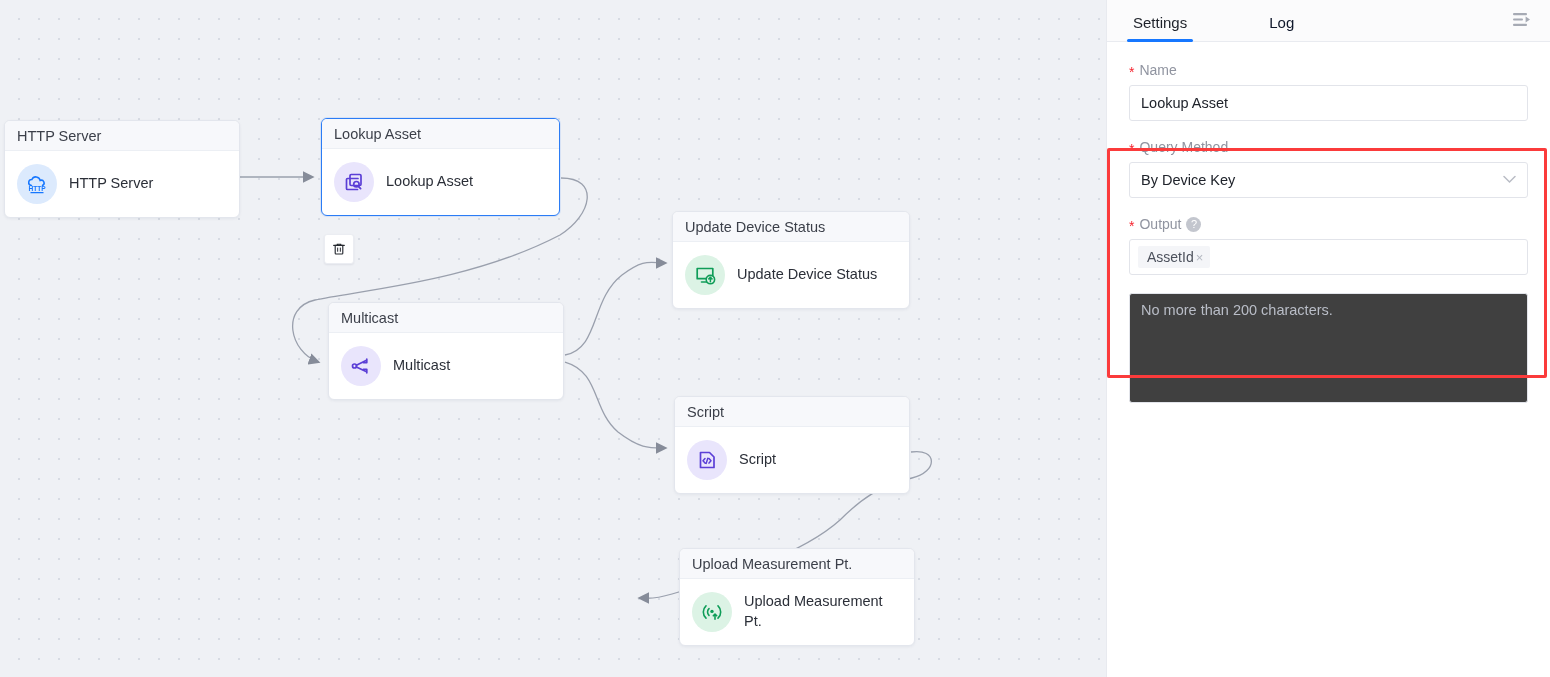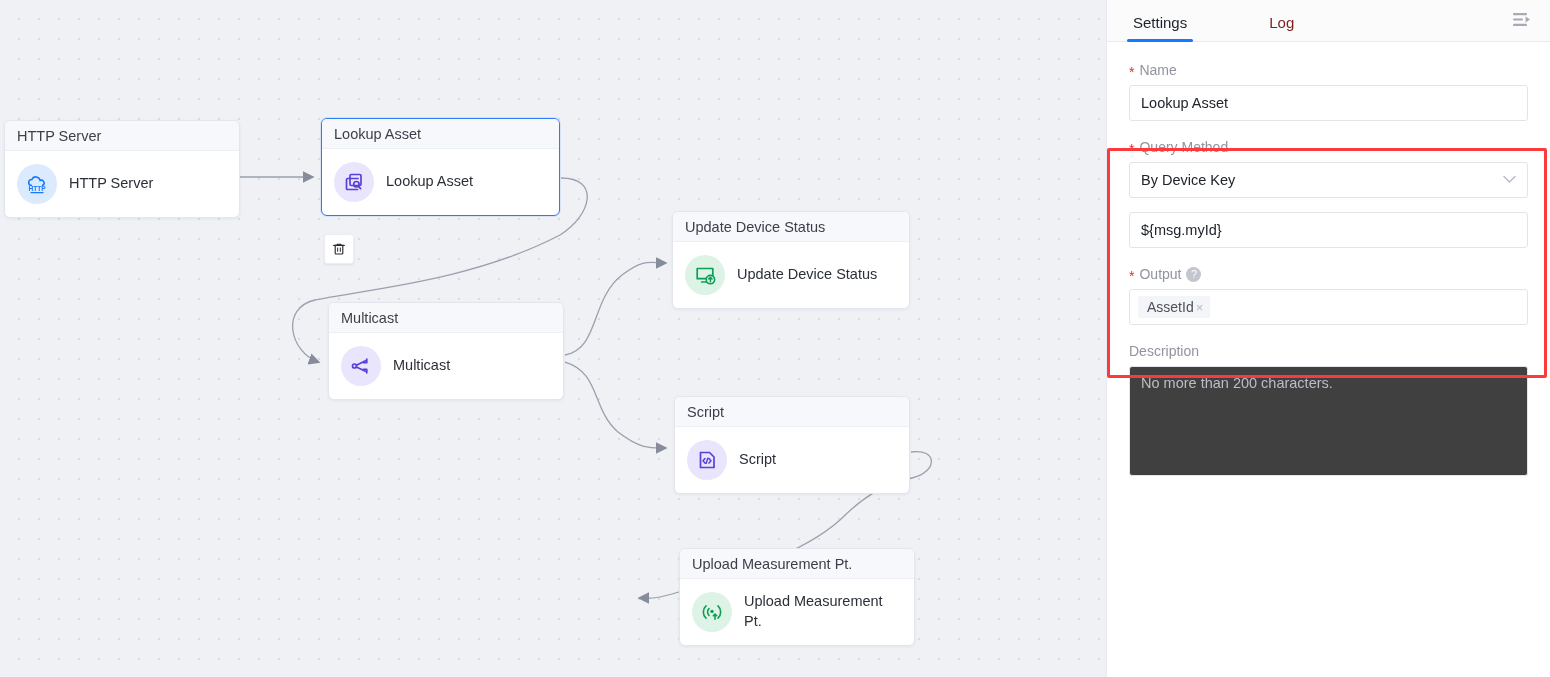--- a/index.html
+++ b/index.html
@@ -90,21 +90,21 @@
     padding: 0 24px;
     position: relative;
     background: #fbfbfc;
     gap: 48px;
   }
   .tab {
     position: relative;
     font-size: 15px;
     padding: 0 2px 10px 2px;
     margin-right: 30px;
-    color: #7f1d1d;
+    color: #0f172a;
     cursor: pointer;
   }
   .tab.active { color: #1d2129; font-weight: 400; }
   .tab.active:after {
     content: ""; position: absolute;
     left: -4px; right: -4px; bottom: -1px; height: 3px;
     background: #1677ff; border-radius: 2px;
   }
   .collapse-icon {
     position: absolute; right: 16px; top: 8px;
@@ -317,41 +317,35 @@
         <div class="input select">
           <span>By Device Key</span>
           <span class="chev">
             <svg width="13" height="9" viewBox="0 0 13 9">
                 <path d="M1 1.5 6.5 7 12 1.5" fill="none" stroke="#b9bcc5" stroke-width="1.5" stroke-linecap="round"></path>
               </svg>
           </span>
         </div>
       </div>
 
-      <div class="field">
-        <input class="input" type="text" value="${msg.myId}" style="">
-      </div>
 
       <div class="field" style="margin-top:18px;">
         <div class="field-label">
           <span class="req-star">*</span>
           <span>Output</span>
           <span class="help-icon">?</span>
         </div>
         <div class="input tag-input">
           <span class="tag">
             <span>AssetId</span>
             <span class="tag-close">×</span>
           </span>
         </div>
       </div>
 
       <div class="field" style="margin-top:18px;">
-        <div class="field-label">
-          <span>Description</span>
-        </div>
         <textarea class="textarea" placeholder="No more than 200 characters." style=""></textarea>
       </div>
     </div>
 
     <div class="highlight-box" style="left:0px; top:148px; width:440px; height:230px;"></div>
   </div>
 </div>
 
 </body></html>

